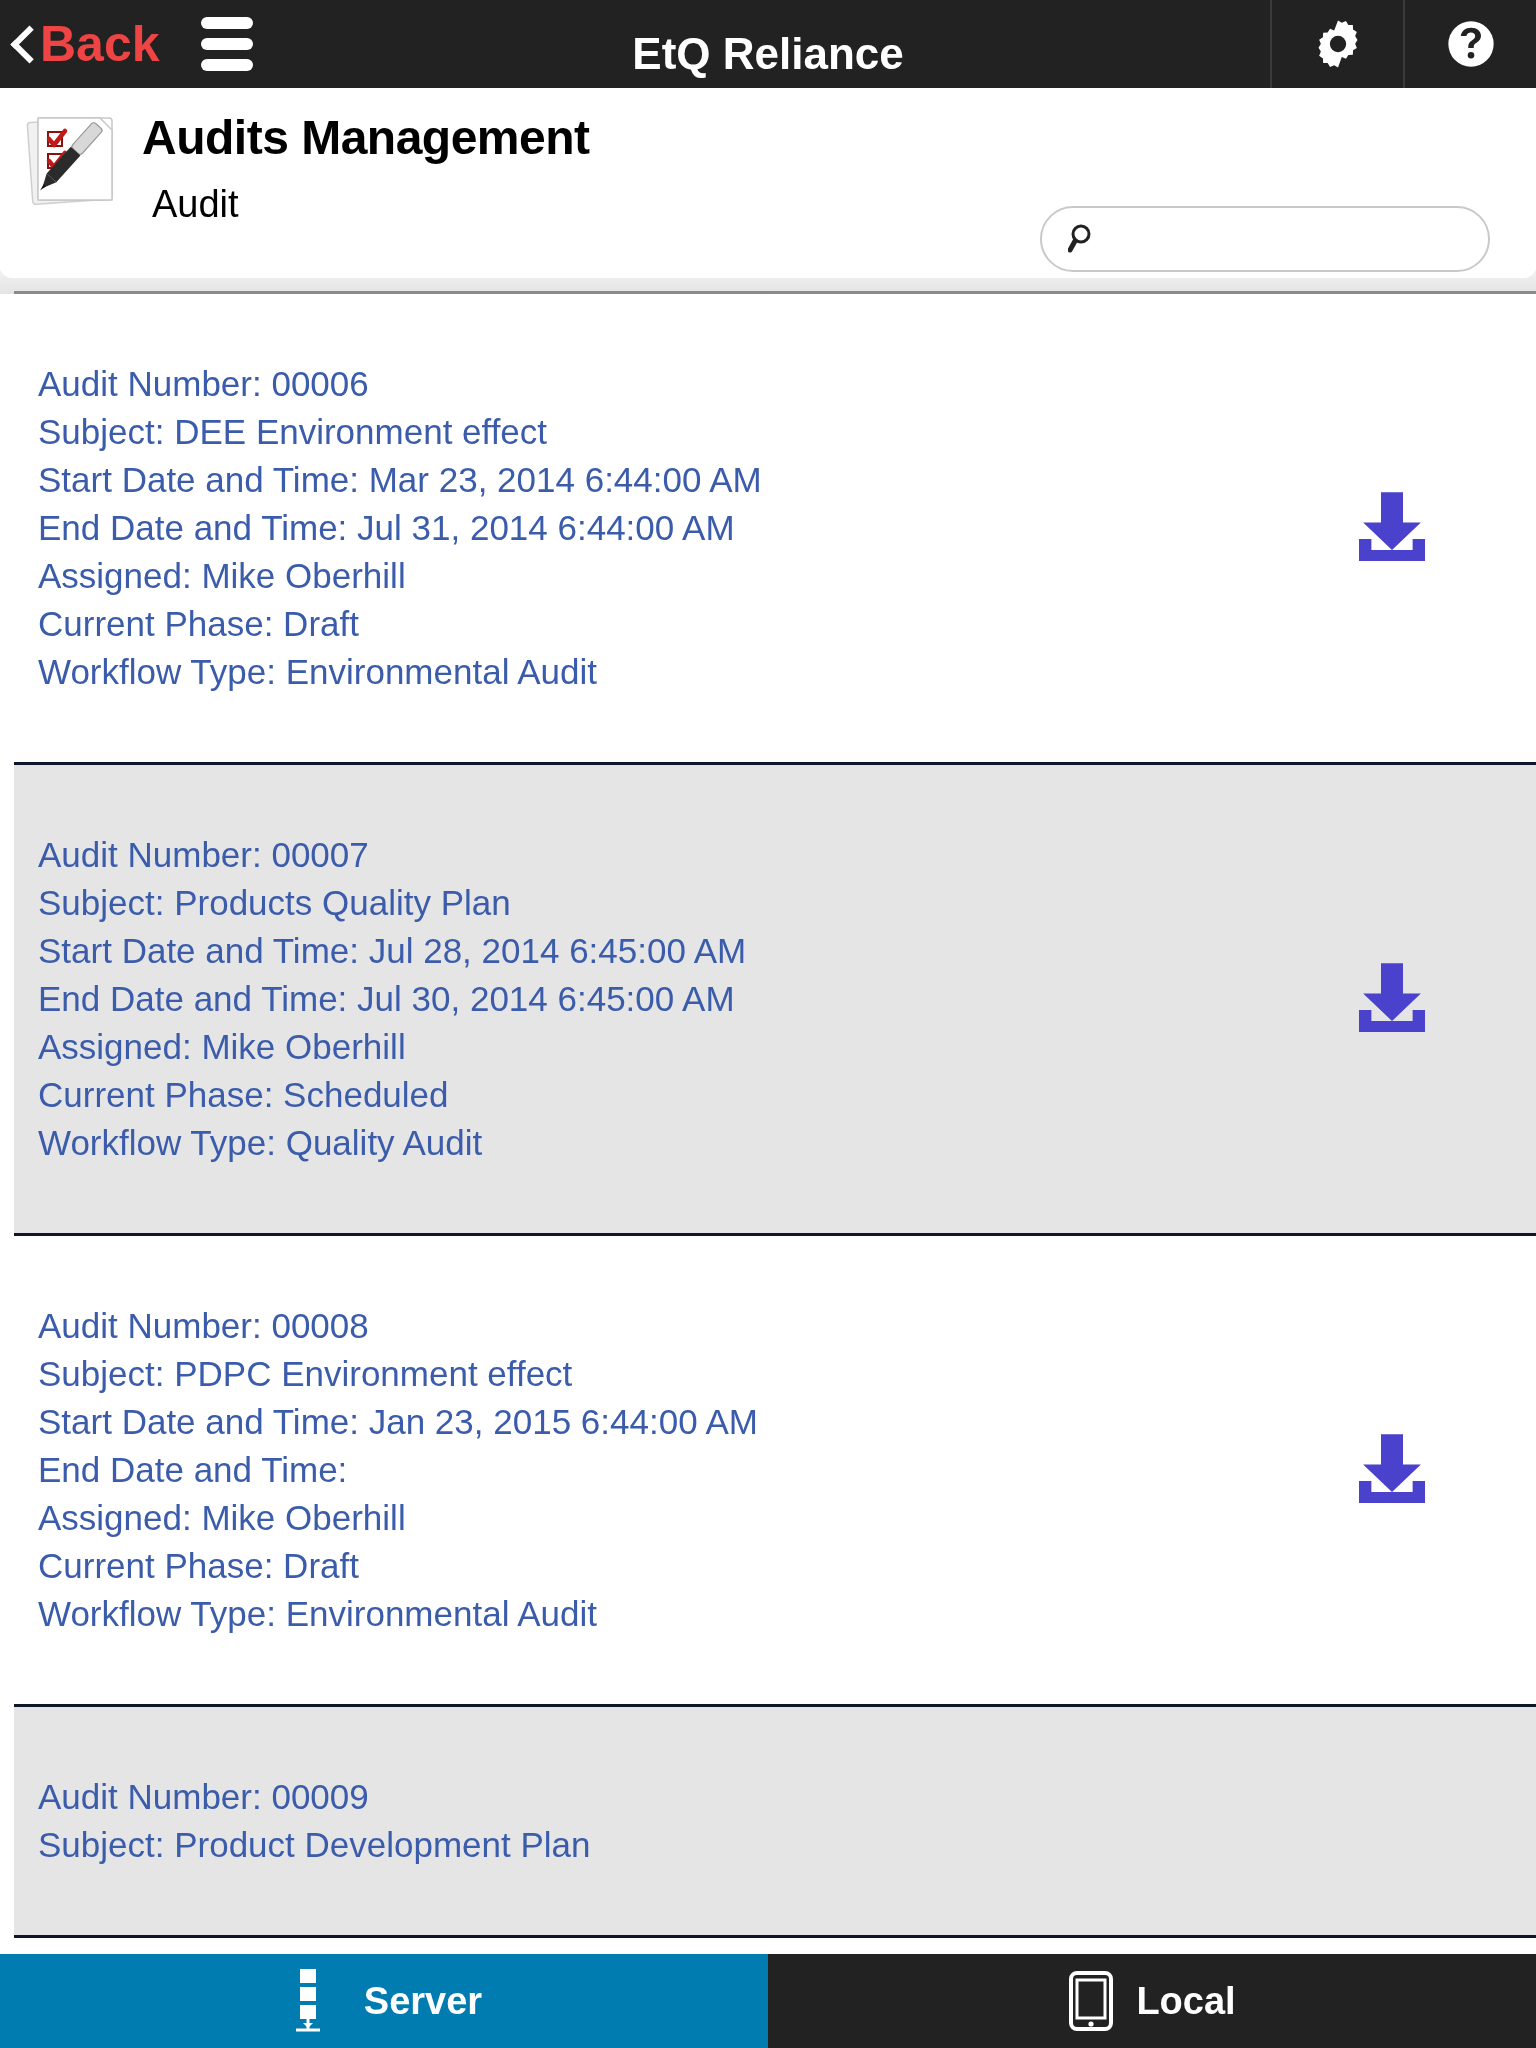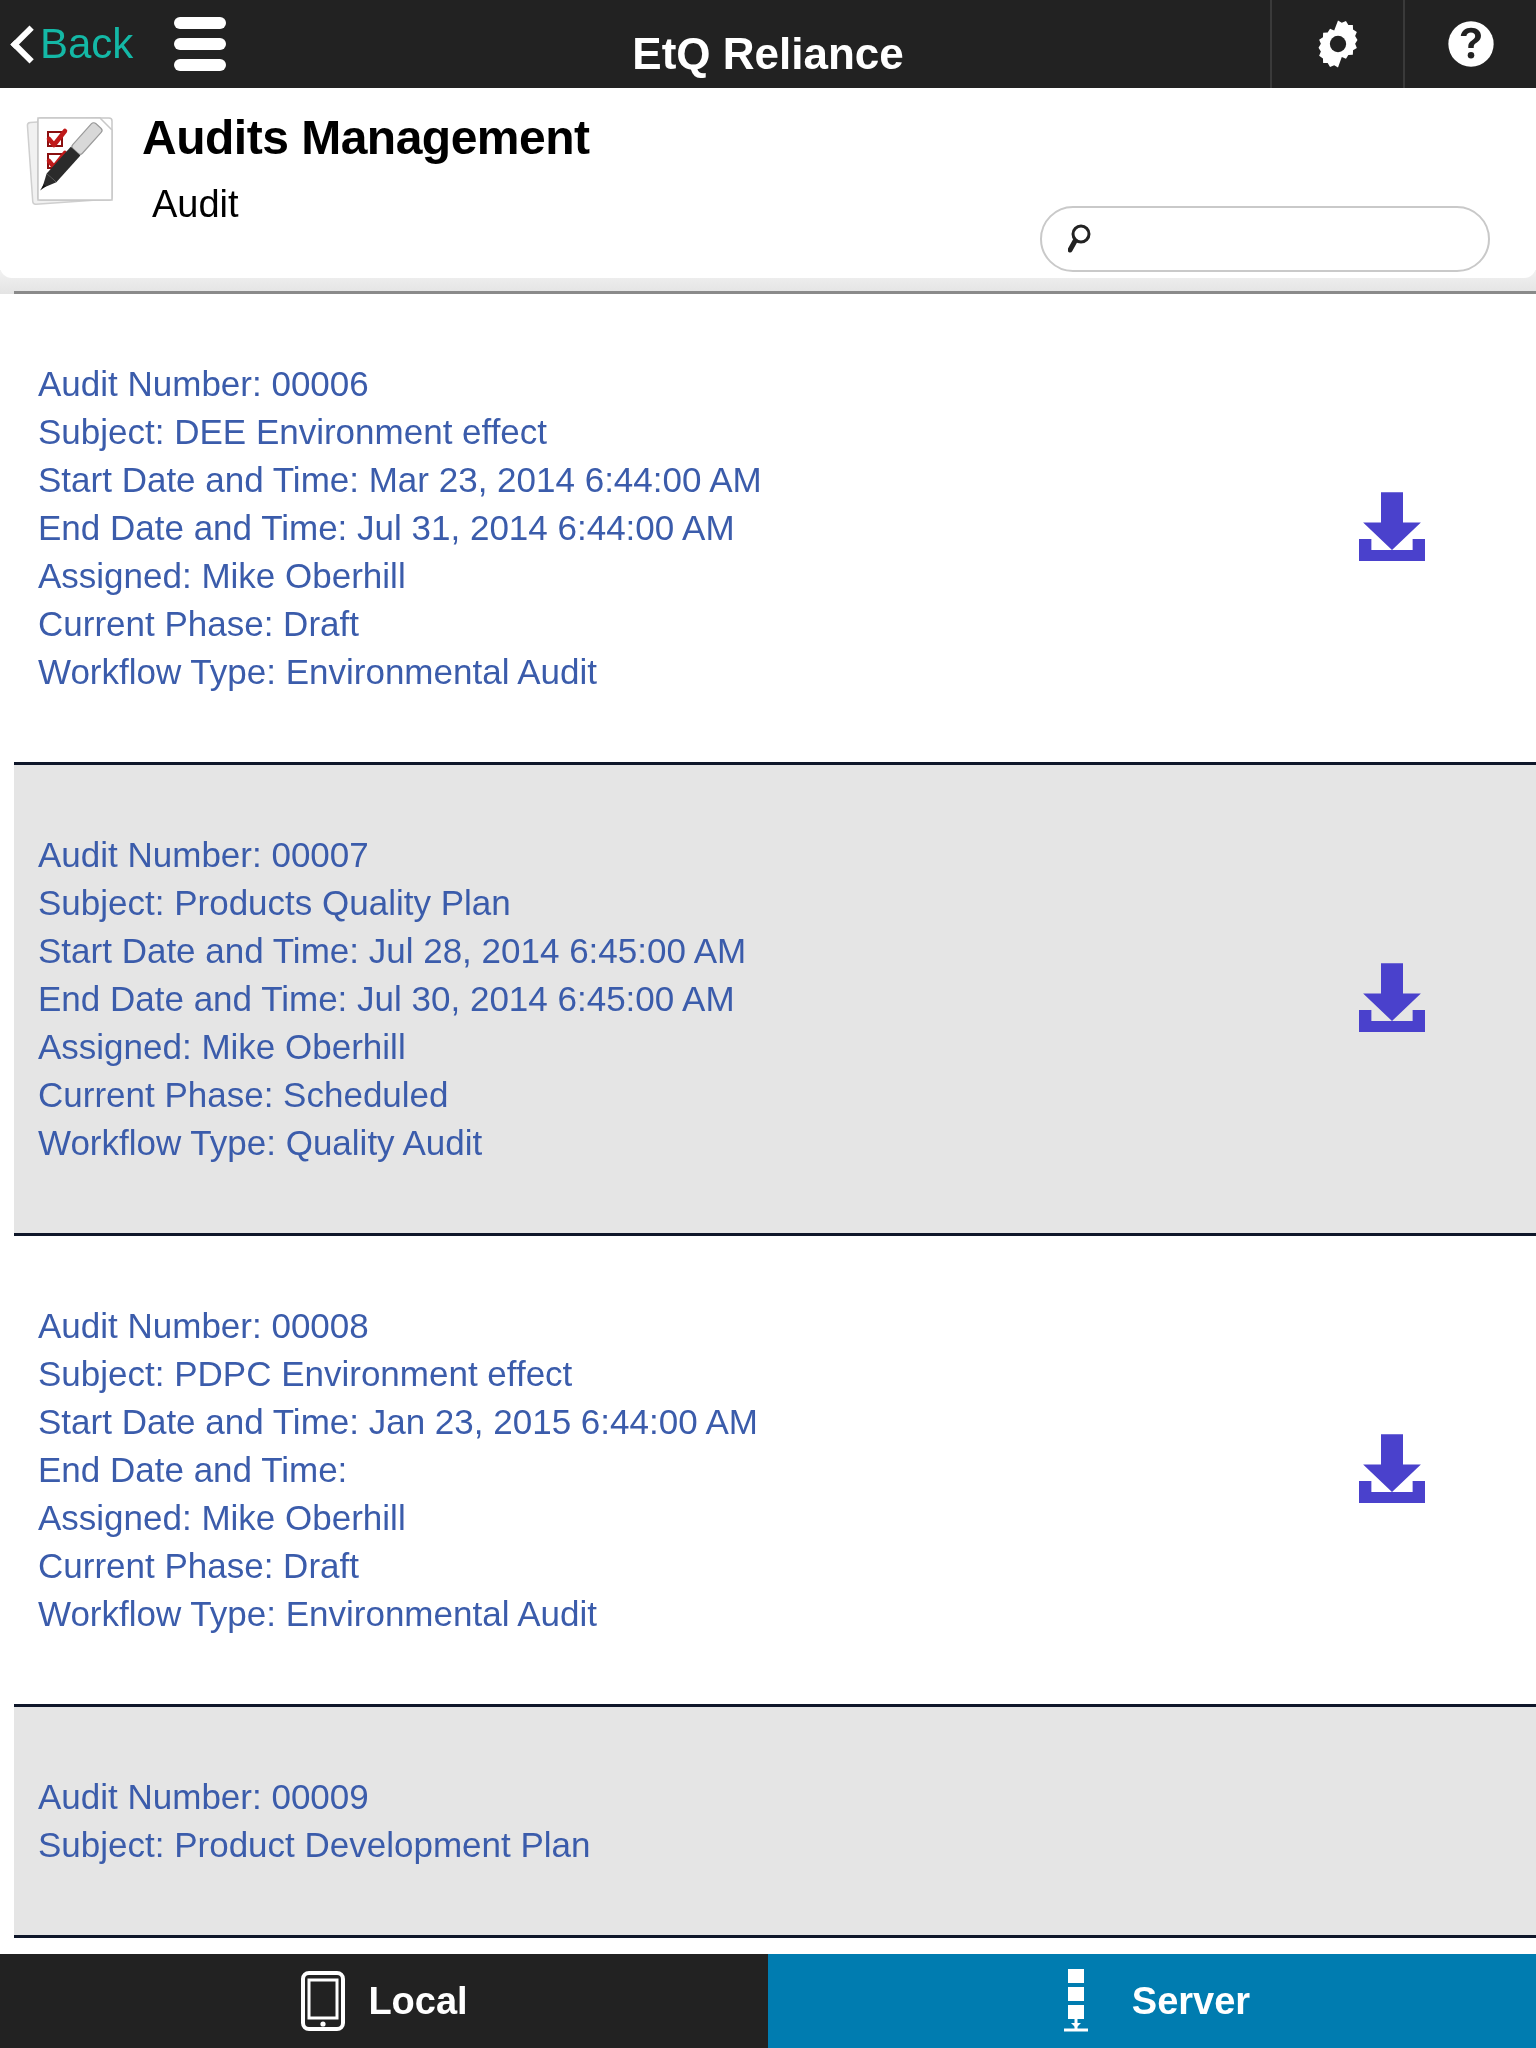--- a/index.html
+++ b/index.html
@@ -46,23 +46,23 @@
   .chevron-left::before {
     content: "";
     position: absolute;
     left: 6px; top: 6px;
     width: 21px; height: 21px;
     border-left: 6px solid #ffffff;
     border-bottom: 6px solid #ffffff;
     transform: rotate(45deg);
   }
   .back-label {
-    color: #14b8a6;
-    font-size: 42px;
-    font-weight: normal;
+    color: #ef4444;
+    font-size: 50px;
+    font-weight: bold;
     letter-spacing: 0px;
   }
   .hamburger {
     margin-left: 38px;
     width: 58px;
     height: 88px;
     display: flex;
     flex-direction: column;
     justify-content: center;
     align-items: center;
@@ -371,34 +371,34 @@
     <div class="row alt">
       <div class="row-fields">
         <div class="field">Audit Number: 00009</div>
         <div class="field">Subject: Product Development Plan</div>
       </div>
     </div>
 
   </div>
 
   <div class="tabbar">
-    <div class="tab tab-local">
-      <svg class="tab-icon" viewBox="0 0 46 62">
-        <rect x="3" y="3" width="40" height="56" rx="6" fill="none" stroke="#ffffff" stroke-width="4"></rect>
-        <rect x="9" y="10" width="28" height="38" fill="none" stroke="#ffffff" stroke-width="3"></rect>
-        <circle cx="23" cy="54" r="2.6" fill="#ffffff"></circle>
-      </svg>
-      <span class="tab-label">Local</span>
-    </div>
     <div class="tab tab-server">
       <svg class="tab-icon-server" viewBox="0 0 56 68">
         <rect x="14" y="2" width="16" height="14" fill="#ffffff"></rect>
         <rect x="14" y="20" width="16" height="14" fill="#ffffff"></rect>
         <rect x="14" y="38" width="16" height="14" fill="#ffffff"></rect>
         <line x1="22" y1="52" x2="22" y2="62" stroke="#ffffff" stroke-width="3"></line>
         <line x1="10" y1="63" x2="34" y2="63" stroke="#ffffff" stroke-width="3"></line>
         <path d="M17 56l5 5 5-5z" fill="#ffffff"></path>
       </svg>
       <span class="tab-label">Server</span>
     </div>
+    <div class="tab tab-local">
+      <svg class="tab-icon" viewBox="0 0 46 62">
+        <rect x="3" y="3" width="40" height="56" rx="6" fill="none" stroke="#ffffff" stroke-width="4"></rect>
+        <rect x="9" y="10" width="28" height="38" fill="none" stroke="#ffffff" stroke-width="3"></rect>
+        <circle cx="23" cy="54" r="2.6" fill="#ffffff"></circle>
+      </svg>
+      <span class="tab-label">Local</span>
+    </div>
   </div>
 
 </div>
 
 </body></html>

